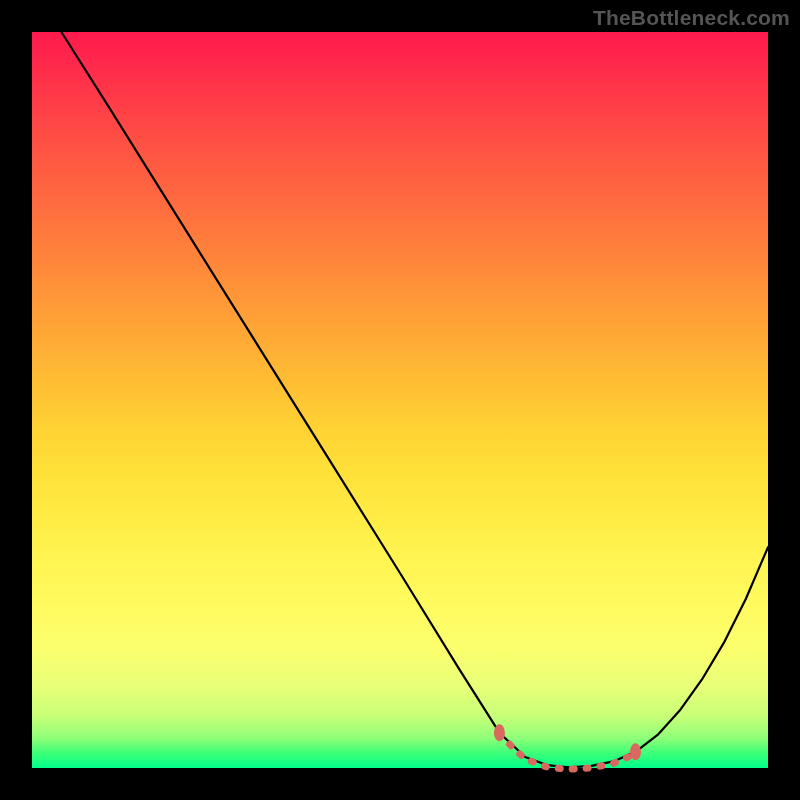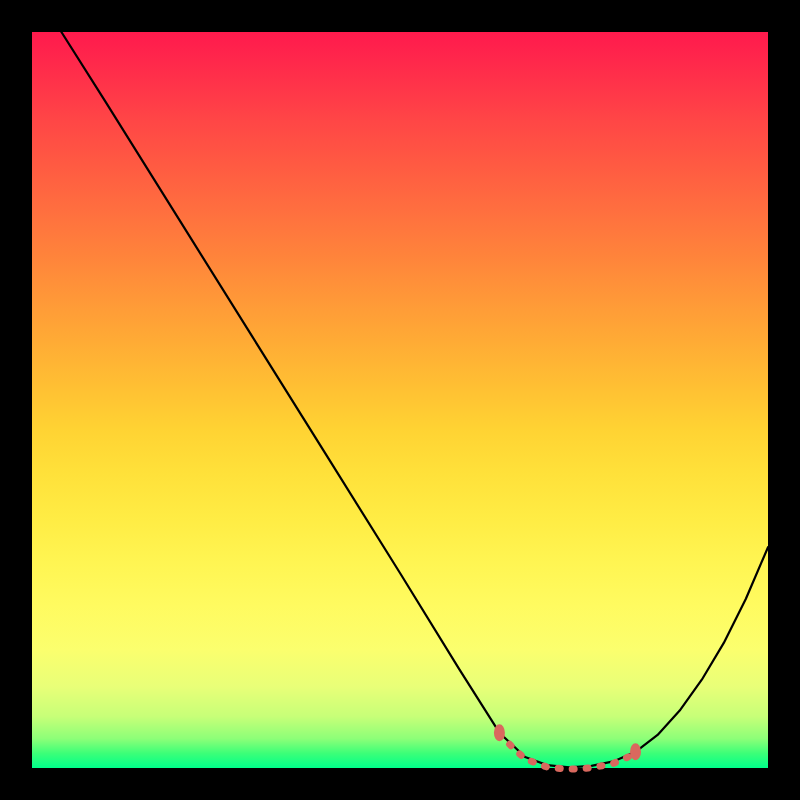--- a/index.html
+++ b/index.html
@@ -81,20 +81,21 @@
   }
   .marker {
     fill: #d9685e;
   }
 </style>
 </head>
 <body>
 
 <div class="frame">
 
+  <div class="watermark">TheBottleneck.com</div>
 
   <div class="plot">
     <svg class="curve" viewBox="0 0 736 736">
       <path class="curve-path" d="M29.4 0.0 L73.6 69.9 L147.2 187.7 L220.8 305.4 L294.4 423.2 L368.0 541.0 L426.9 636.6 L467.4 700.7 L493.1 725.0 L515.2 733.1 L537.3 735.3 L559.4 733.8 L581.4 729.4 L603.5 719.8 L625.6 702.9 L647.7 678.6 L669.8 647.7 L691.8 610.9 L713.9 566.7 L736.0 515.2"></path>
       <path class="dotted-path" d="M467.4 702.7 L493.1 727.0 L515.2 735.1 L537.3 737.3 L559.4 735.8 L581.4 731.4 L603.5 721.8"></path>
       <g>
           <ellipse class="marker" cx="467.4" cy="700.7" rx="5.5" ry="8.5"></ellipse>
           <ellipse class="marker" cx="603.5" cy="719.8" rx="5.5" ry="8.5"></ellipse>
         </g>
     </svg>

